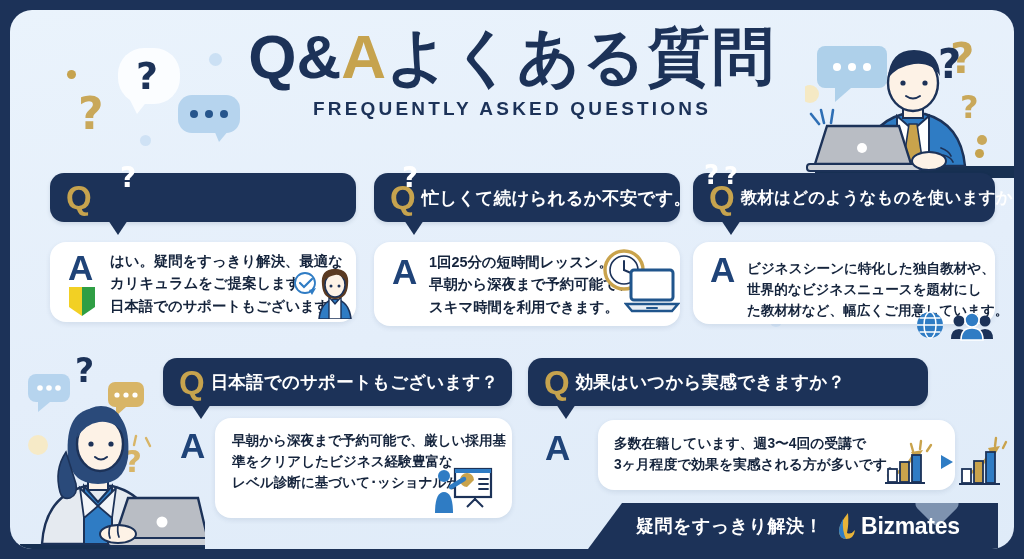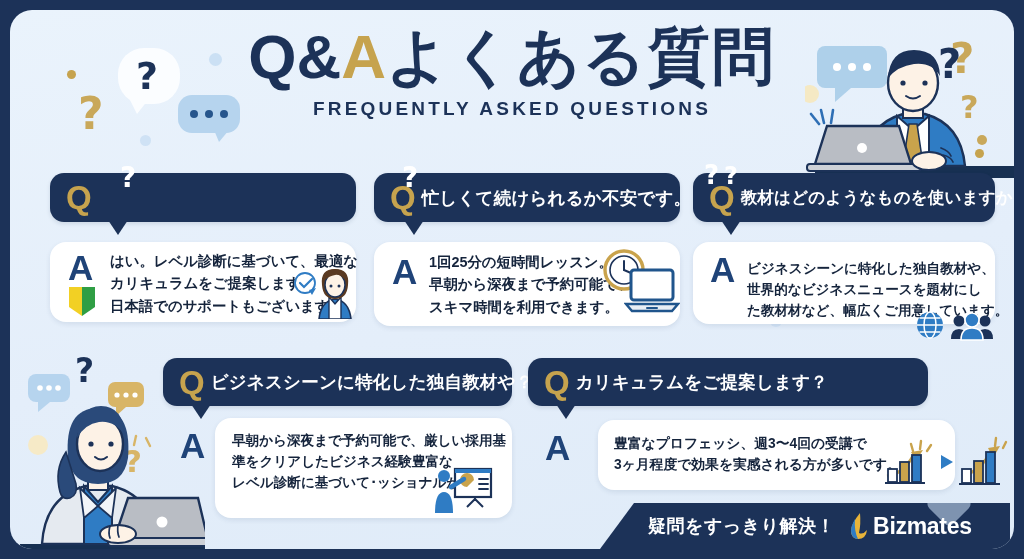--- a/index.html
+++ b/index.html
@@ -153,21 +153,21 @@
     font-weight: bold;
     line-height: 1.55;
     z-index: 6;
     white-space: nowrap;
   }
   .atext div { white-space: nowrap; }
 
   
   #footer {
     position: absolute;
-    right: 4px;
+    right: 16px;
     bottom: 0;
     height: 46px;
     background: #1c3258;
     z-index: 8;
     display: flex;
     align-items: center;
     padding: 0 18px 0 48px;
     border-top-left-radius: 4px;
     clip-path: polygon(34px 0, 100% 0, 100% 100%, 0 100%);
   }
@@ -344,21 +344,21 @@
     <div class="acard" style="left:40px;top:232px;width:306px;height:80px;"></div>
     <div class="aletter" style="left:58px;top:240px;">A</div>
 
     <div style="position:absolute;left:57px;top:275px;z-index:6;">
       <svg width="30" height="32" viewBox="0 0 30 32">
         <path d="M15 2 L28 2 L28 22 L15 31 Z" fill="#2f9e44"></path>
         <path d="M15 2 L2 2 L2 22 L15 31 Z" fill="#f2d024"></path>
       </svg>
     </div>
     <div class="atext" style="left:100px;top:240px;">
-      <div>はい。レベル診断に基づいて、最適な</div>
+      <div>はい。疑問をすっきり解決、最適な</div>
       <div>カリキュラムをご提案します。</div>
       <div>日本語でのサポートもございます。</div>
     </div>
 
     <div style="position:absolute;left:283px;top:262px;z-index:7;">
       <svg width="26" height="24" viewBox="0 0 26 24">
         <circle cx="12" cy="11" r="10" fill="#ffffff" stroke="#2f7cc4" stroke-width="1.8"></circle>
         <path d="M7 11 l4 4 l8 -8" stroke="#2f7cc4" stroke-width="2.2" fill="none" stroke-linecap="round"></path>
         <polygon points="16,18 23,16 19,23" fill="#2f7cc4"></polygon>
       </svg>
@@ -437,21 +437,21 @@
         <path d="M1 26 q0 -10 8 -10 q8 0 8 10 z" fill="#1c3258"></path>
         <circle cx="35" cy="8" r="5.5" fill="#1c3258"></circle>
         <path d="M27 26 q0 -10 8 -10 q8 0 8 10 z" fill="#1c3258"></path>
         <circle cx="22" cy="7" r="7" fill="#2f7cc4" stroke="#ffffff" stroke-width="1.6"></circle>
         <path d="M11 27 q0 -12 11 -12 q11 0 11 12 z" fill="#2f7cc4" stroke="#ffffff" stroke-width="1.6"></path>
       </svg>
     </div>
 
     <div class="qbar" style="left:153px;top:348px;width:349px;height:48px;">
       <div class="qletter">Q</div>
-      <div class="qtext">ビジネスシーンに特化した独自教材や？</div>
+      <div class="qtext">日本語でのサポートもございます？</div>
       <div class="tail" style="left:28px;"></div>
     </div>
 
     <div class="acard" style="left:205px;top:408px;width:297px;height:100px;"></div>
     <div class="aletter" style="left:170px;top:418px;">A</div>
     <div class="atext" style="left:222px;top:420px;font-size:13.6px;">
       <div>早朝から深夜まで予約可能で、厳しい採用基</div>
       <div>準をクリアしたビジネス経験豊富な</div>
       <div>レベル診断に基づいて･ッショナルが</div>
     </div>
@@ -468,28 +468,28 @@
           <line x1="48" y1="26" x2="57" y2="26"></line>
         </g>
         <circle cx="13" cy="13" r="6" fill="#2f7cc4"></circle>
         <path d="M4 50 q0 -21 9 -21 q9 0 9 21 z" fill="#2f7cc4"></path>
         <line x1="20" y1="24" x2="33" y2="16" stroke="#2f7cc4" stroke-width="4.5" stroke-linecap="round"></line>
       </svg>
     </div>
 
     <div class="qbar" style="left:518px;top:348px;width:400px;height:48px;">
       <div class="qletter">Q</div>
-      <div class="qtext">カリキュラムをご提案します？</div>
+      <div class="qtext">効果はいつから実感できますか？</div>
       <div class="tail" style="left:28px;"></div>
     </div>
 
     <div class="acard" style="left:588px;top:410px;width:357px;height:70px;"></div>
     <div class="aletter" style="left:535px;top:420px;">A</div>
     <div class="atext" style="left:604px;top:423px;font-size:13.8px;">
-      <div>豊富なプロフェッシ、週3〜4回の受講で</div>
+      <div>多数在籍しています、週3〜4回の受講で</div>
       <div>3ヶ月程度で効果を実感される方が多いです。</div>
     </div>
     <div style="position:absolute;left:873px;top:428px;z-index:7;">
       <svg width="54" height="48" viewBox="0 0 54 48">
         <g stroke="#c9a34c" stroke-width="2.4" stroke-linecap="round">
           <line x1="38" y1="3" x2="37" y2="11"></line>
           <line x1="48" y1="7" x2="44" y2="13"></line>
           <line x1="28" y1="6" x2="30" y2="13"></line>
         </g>
         <path d="M4 38 q16 -2 26 -20" stroke="#c9a34c" stroke-width="3" fill="none"></path>

